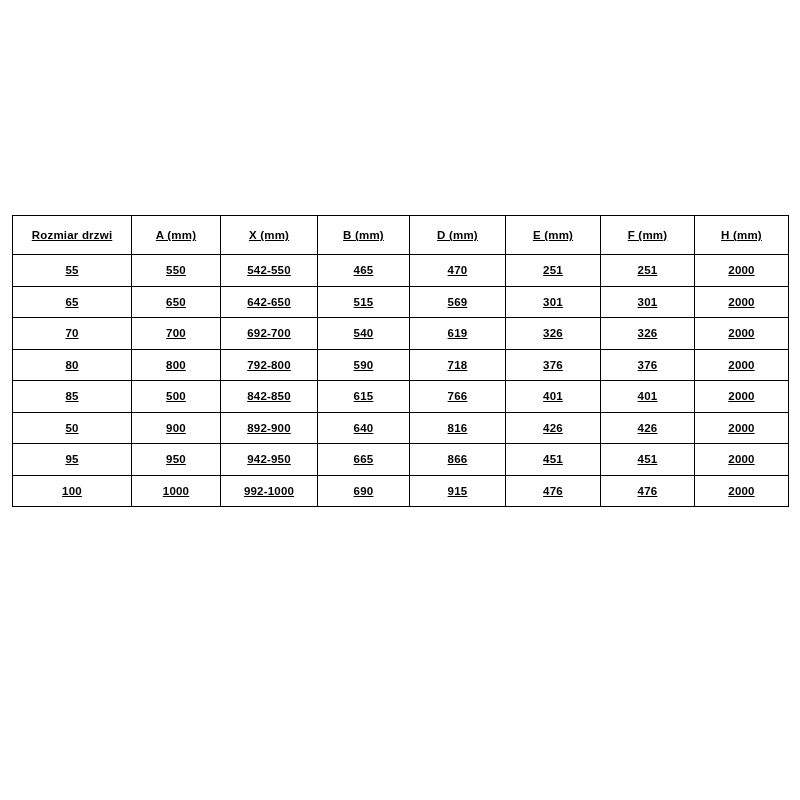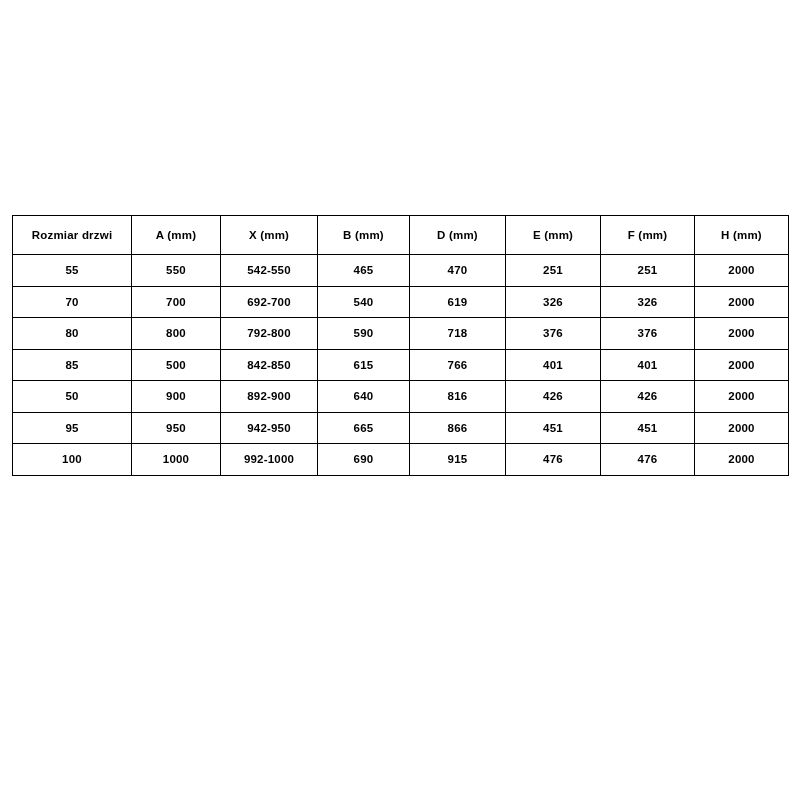--- a/index.html
+++ b/index.html
@@ -17,20 +17,21 @@
   .sheet {
     position: absolute;
     left: 12px;
     top: 215px;
     width: 776px;
   }
   table.size-table {
     border-collapse: collapse;
     table-layout: fixed;
     width: 776px;
+    text-decoration: underline;
   }
   table.size-table th,
   table.size-table td {
     border: 1px solid #000000;
     text-align: center;
     vertical-align: middle;
     font-size: 11.5px;
     font-weight: bold;
     height: 30.5px;
     padding: 0;
@@ -80,20 +81,30 @@
     </thead>
     <tbody>
       <tr>
         <td>55</td>
         <td>550</td>
         <td>542-550</td>
         <td>465</td>
         <td>470</td>
         <td>251</td>
         <td>251</td>
+        <td>2000</td>
+      </tr>
+      <tr>
+        <td>65</td>
+        <td>650</td>
+        <td>642-650</td>
+        <td>515</td>
+        <td>569</td>
+        <td>301</td>
+        <td>301</td>
         <td>2000</td>
       </tr>
       <tr>
         <td>70</td>
         <td>700</td>
         <td>692-700</td>
         <td>540</td>
         <td>619</td>
         <td>326</td>
         <td>326</td>

